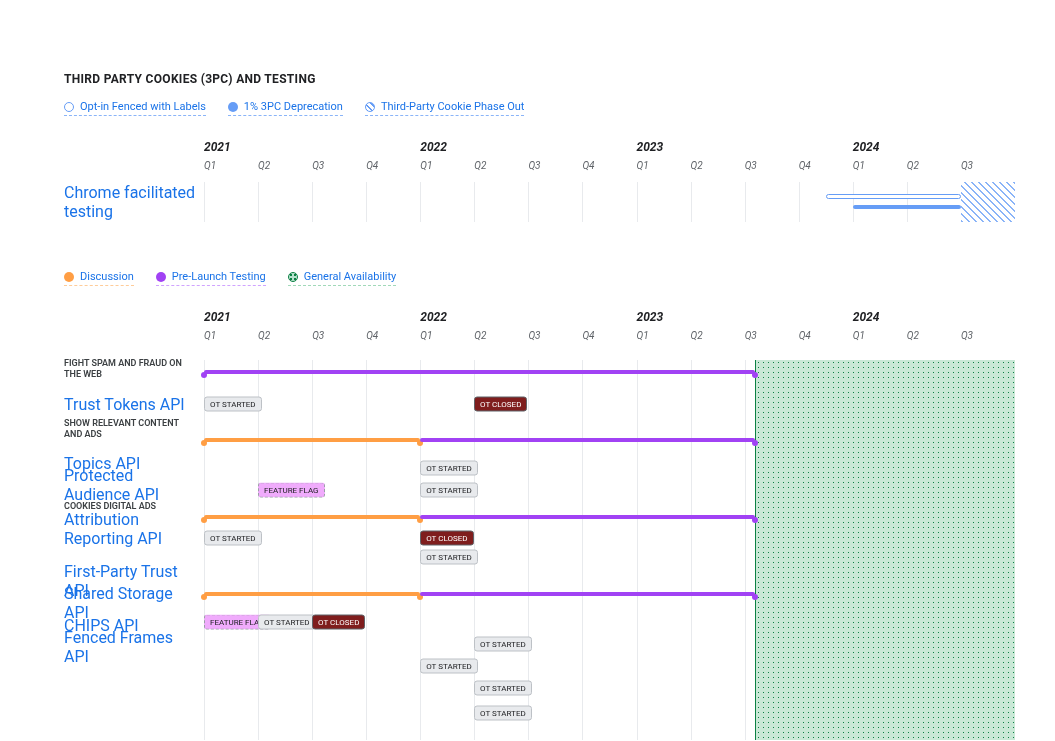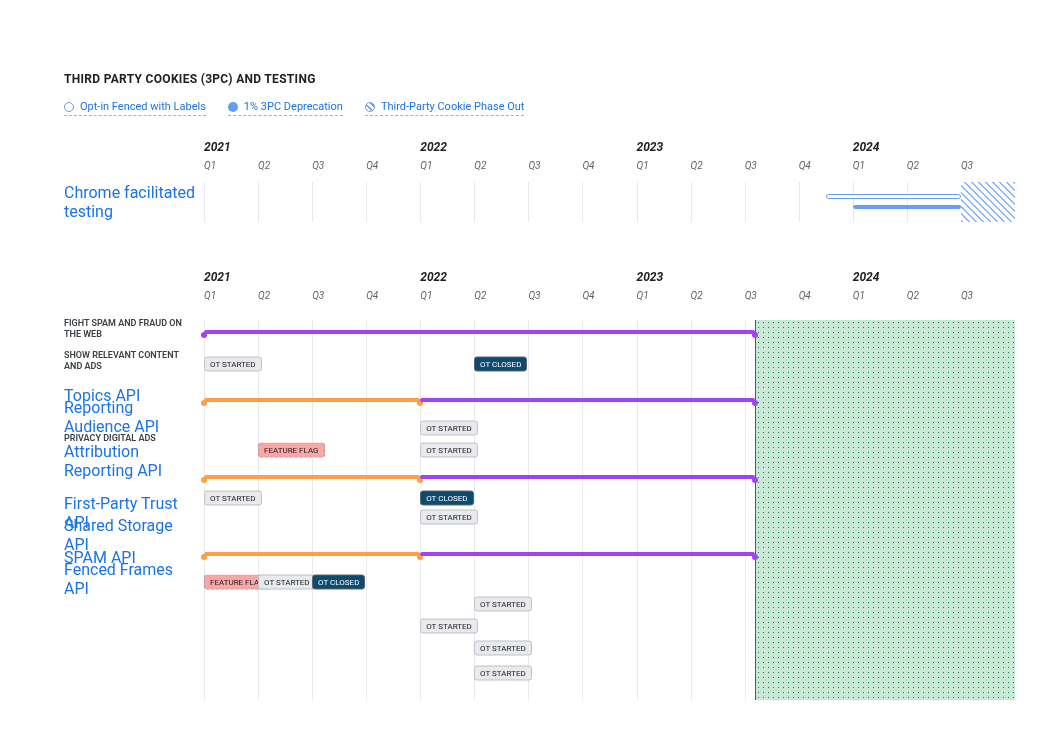--- a/index.html
+++ b/index.html
@@ -146,22 +146,22 @@
     position: absolute;
     font-size: 8px;
     background: #e8eaed;
     border: 1px solid #bdc1c6;
     border-radius: 3px;
     padding: 2px 5px;
     white-space: nowrap;
     transform: translateY(-50%);
     top: 50%;
   }
-  .chip-dark { background: #0c4a6e; color: #fff; border-color:#5f6368;}
-  .chip-dashed { background: #fca5a5; border: 1px dashed #9aa0a6; }
+  .chip-dark { background: #7f1d1d; color: #fff; border-color:#5f6368;}
+  .chip-dashed { background: #f0abfc; border: 1px dashed #9aa0a6; }
 
   .end-dot {
     position:absolute;
     width:6px;height:6px;border-radius:50%;
     top:50%;margin-top:-3px;
     margin-left:-3px;
   }
   .dot-orange{background:#ff9e44;}
   .dot-purple{background:#a142f4;}
 
@@ -254,20 +254,34 @@
             <div class="bar bar-blue-outline" style="left:76.66%;width:16.66%;top:35%"></div>
             <div class="bar bar-blue" style="left:80%;width:13.33%;top:62%"></div>
           </div>
         </div>
       </div>
     </div>
   </div>
 </div>
 
 <div class="section">
+  <div class="legend">
+    <div class="legend-item" style="border-color:#ffcc99">
+        <span class="swatch sw-orange"></span>
+        <span>Discussion</span>
+      </div>
+    <div class="legend-item" style="border-color:#d0a3ff">
+        <span class="swatch sw-purple"></span>
+        <span>Pre-Launch Testing</span>
+      </div>
+    <div class="legend-item" style="border-color:#a1d9b9">
+        <span class="swatch sw-green"></span>
+        <span>General Availability</span>
+      </div>
+  </div>
 
   <div class="timeline-wrap">
     <div class="labels-col">
       <div style="height:20px"></div>
       <div style="height:30px"></div>
 
     </div>
     <div class="grid-col">
       <div class="years-row">
         <div>2021</div>
@@ -303,34 +317,35 @@
           <div>Q2</div>
           <div>Q3</div>
       </div>
     </div>
   </div>
 
   <div style="display:flex;">
     <div class="labels-col" style="position:relative;">
       <div style="height:18px;display:flex;align-items:center" class="cat-label">FIGHT SPAM AND FRAUD ON THE WEB</div>
       <div style="height:12px"></div>
+      <div style="height:28px;display:flex;align-items:center" class="link-label">Trust Tokens API</div>
 
       <div style="height:22px;display:flex;align-items:center" class="cat-label">SHOW RELEVANT CONTENT AND ADS</div>
       <div style="height:12px"></div>
       <div style="height:22px;display:flex;align-items:center" class="link-label">Topics API</div>
-      <div style="height:22px;display:flex;align-items:center" class="link-label">Reporting Audience API</div>
-
-      <div style="height:22px;display:flex;align-items:center" class="cat-label">PRIVACY DIGITAL ADS</div>
+      <div style="height:22px;display:flex;align-items:center" class="link-label">Protected Audience API</div>
+
+      <div style="height:22px;display:flex;align-items:center" class="cat-label">COOKIES DIGITAL ADS</div>
       <div style="height:22px;display:flex;align-items:center" class="link-label">Attribution Reporting API</div>
       <div style="height:20px"></div>
 
       <div style="height:10px"></div>
       <div style="height:22px;display:flex;align-items:center" class="link-label">First-Party Trust API</div>
       <div style="height:22px;display:flex;align-items:center" class="link-label">Shared Storage API</div>
-      <div style="height:22px;display:flex;align-items:center" class="link-label">SPAM API</div>
+      <div style="height:22px;display:flex;align-items:center" class="link-label">CHIPS API</div>
       <div style="height:22px;display:flex;align-items:center" class="link-label">Fenced Frames API</div>
     </div>
 
     <div class="grid-col rows-area" style="min-height:380px;">
       <div class="gridlines">
           <div></div>
           <div></div>
           <div></div>
           <div></div>
           <div></div>

